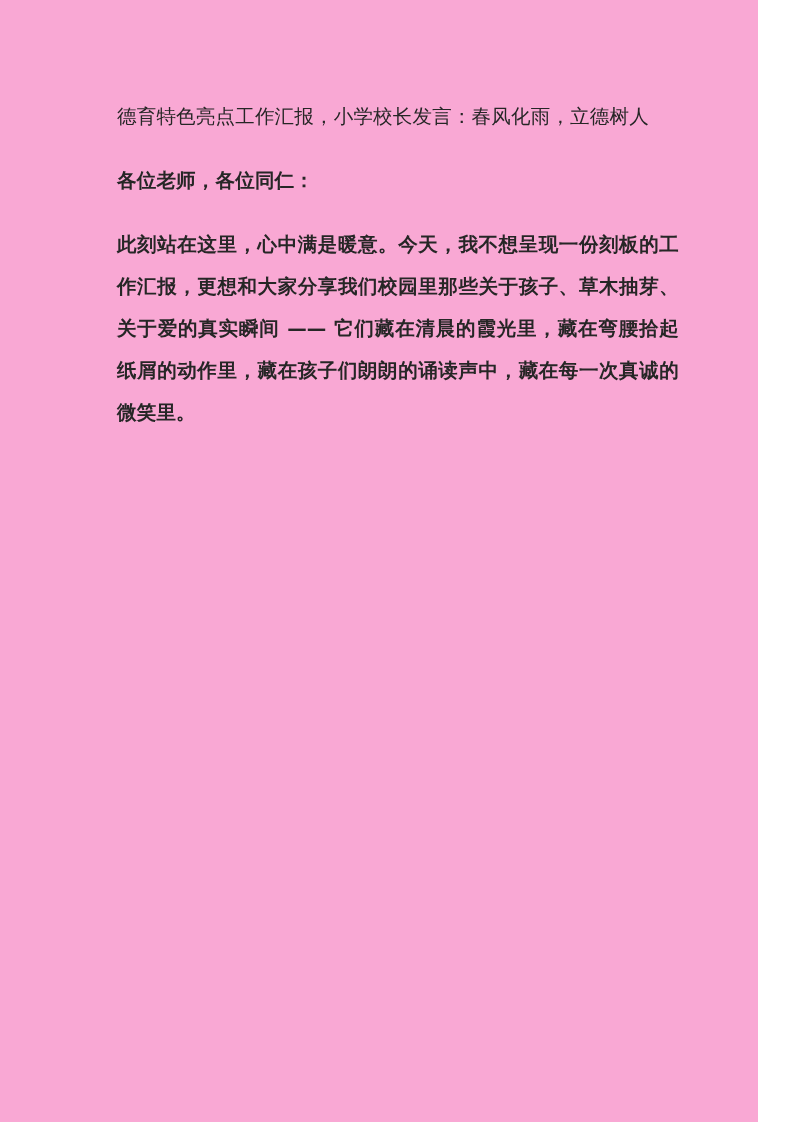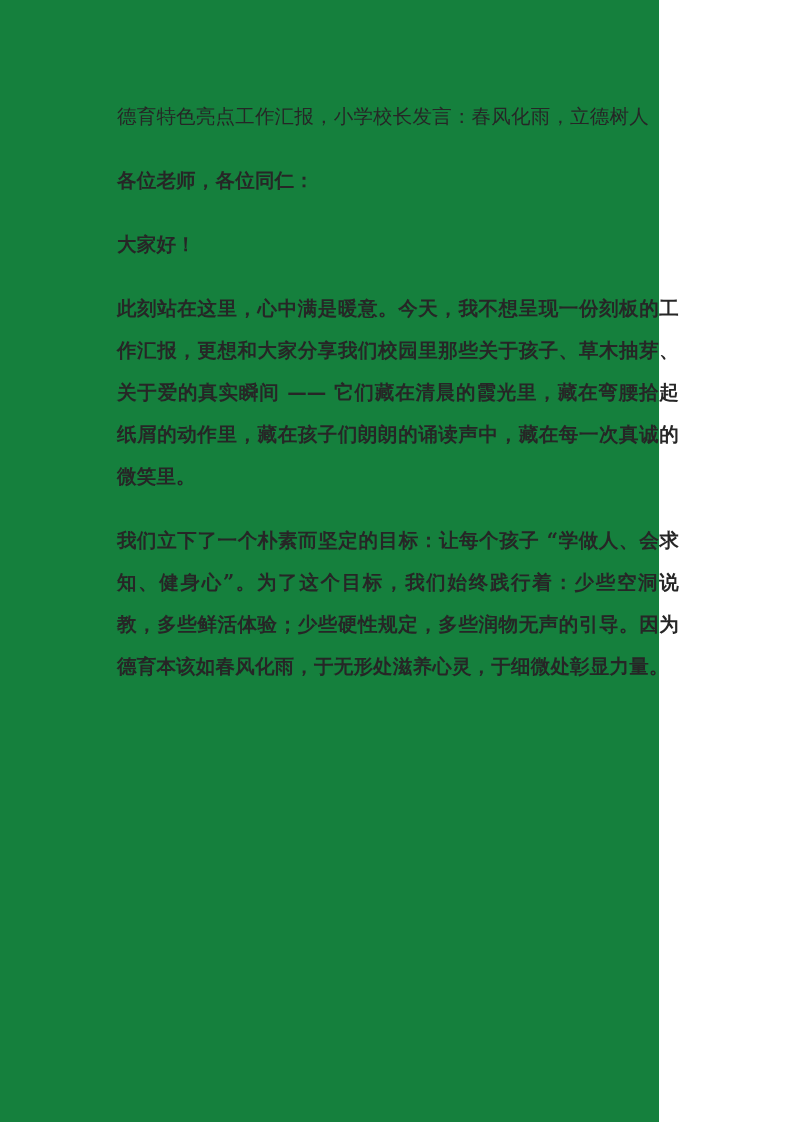--- a/index.html
+++ b/index.html
@@ -8,23 +8,23 @@
     background: #ffffff;
   }
   body {
     width: 793px;
     height: 1122px;
     overflow: hidden;
     font-family: "DejaVu Serif", "Liberation Serif", serif;
   }
   .page {
     position: relative;
-    width: 659px;
+    width: 758px;
     height: 1122px;
-    background: #15803d;
+    background: #f9a8d4;
     box-sizing: border-box;
   }
   .doc-body {
     position: absolute;
     left: 117px;
     top: 96px;
     width: 562px;
   }
   .para {
     color: #262626;
@@ -46,21 +46,19 @@
 </head>
 <body>
 
 <div class="page">
   <div class="doc-body">
 
     <p class="para gap-title">德育特色亮点工作汇报，小学校长发言：春风化雨，立德树人</p>
 
     <p class="para gap-normal">各位老师，各位同仁：</p>
 
-    <p class="para gap-normal">大家好！</p>
 
     <p class="para gap-normal">此刻站在这里，心中满是暖意。今天，我不想呈现一份刻板的工作汇报，更想和大家分享我们校园里那些关于孩子、草木抽芽、关于爱的真实瞬间 —— 它们藏在清晨的霞光里，藏在弯腰拾起纸屑的动作里，藏在孩子们朗朗的诵读声中，藏在每一次真诚的微笑里。</p>
 
 
-    <p class="para gap-normal">我们立下了一个朴素而坚定的目标：让每个孩子 “学做人、会求知、健身心”。为了这个目标，我们始终践行着：少些空洞说教，多些鲜活体验；少些硬性规定，多些润物无声的引导。因为德育本该如春风化雨，于无形处滋养心灵，于细微处彰显力量。</p>
 
   </div>
 </div>
 
 </body></html>

